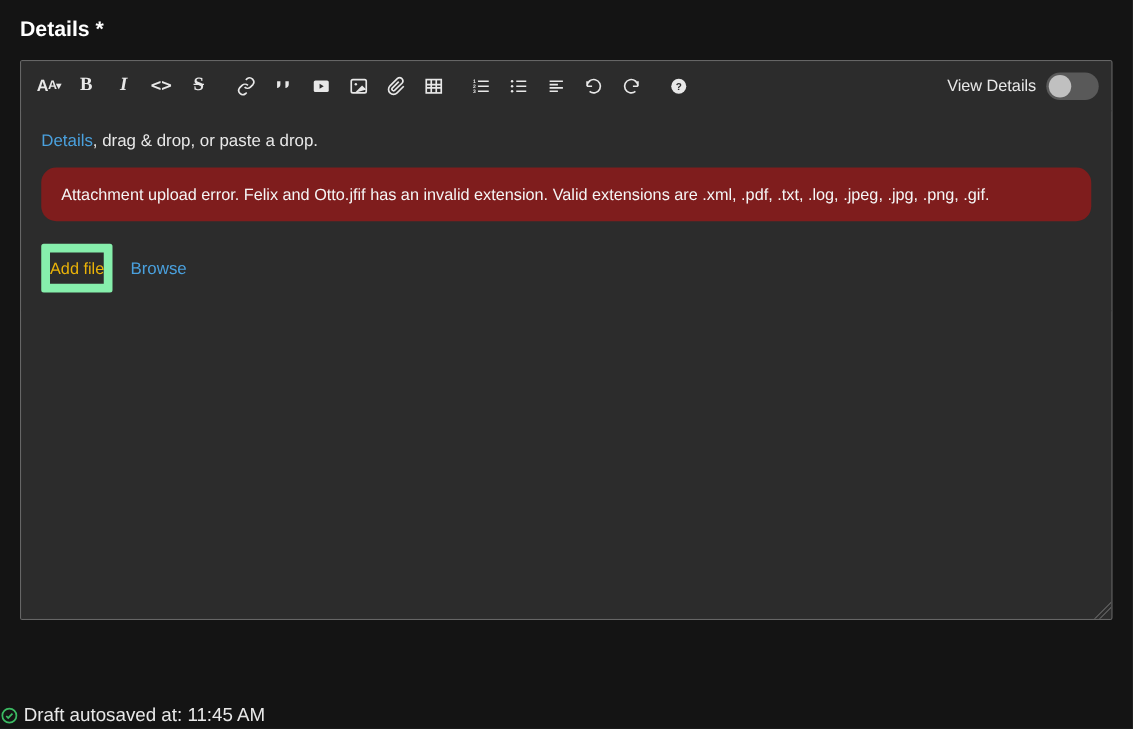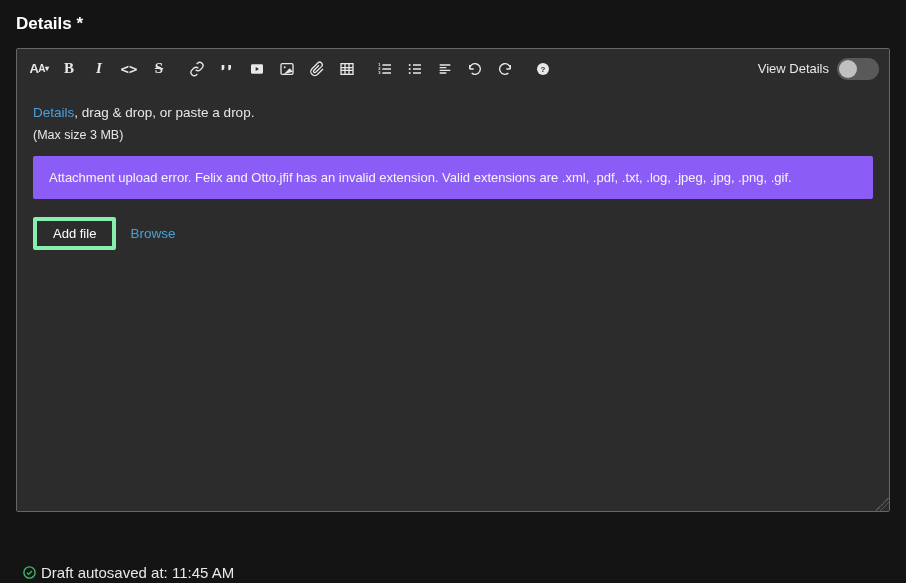--- a/index.html
+++ b/index.html
@@ -64,33 +64,33 @@
   padding: 16px 16px 14px 16px;
   background: #2c2c2c;
 }
 .drop-line { font-size: 13.5px; color: #e8e8e8; }
 .drop-line .link { color: #4aa0dd; cursor: pointer; }
 .drop-line .strong { font-weight: 400; }
 .maxsize { margin-top: 8px; font-size: 12.5px; color: #e8e8e8; }
 
 .error-banner {
   margin: 14px 0 4px 0;
-  background: #8b5cf6;
-  border-radius: 2px;
+  background: #7f1d1d;
+  border-radius: 12px;
   padding: 14px 16px;
   font-size: 13px;
   color: #f5f5f5;
 }
 
 .actions { display: flex; align-items: center; gap: 14px; margin-top: 18px; }
 .btn-add {
-  border: 4px solid #86efac;
+  border: 7px solid #86efac;
   background: transparent;
-  color: #ffffff;
-  padding: 5px 16px;
+  color: #eab308;
+  padding: 5px 0;
   font-size: 13px;
   cursor: pointer;
   border-radius: 2px;
 }
 .btn-cancel { color: #4aa0dd; font-size: 13.5px; cursor: pointer; }
 
 .textarea-zone {
   height: 247px;
   background: #2c2c2c;
   border-top: 1px solid #2c2c2c;
@@ -98,21 +98,21 @@
 }
 .resize-grip {
   position: absolute; right: 0; bottom: 0;
   width: 14px; height: 14px;
   background: linear-gradient(135deg, transparent 50%, #555 50%, #555 55%, transparent 55%, transparent 65%, #555 65%, #555 70%, transparent 70%);
   cursor: nwse-resize;
 }
 
 .autosave {
   position: absolute;
-  left: 22px;
+  left: 0;
   bottom: 2px;
   display: flex;
   align-items: center;
   gap: 4px;
   font-size: 15px;
   color: #e8e8e8;
 }
 .autosave svg { width: 15px; height: 15px; stroke: #3bbb63; fill: none; stroke-width: 2.2; }
 </style>
 </head>
@@ -212,21 +212,20 @@
       </div>
       <div class="spacer"></div>
       <div class="view-md-label">View Details</div>
       <div class="toggle"></div>
     </div>
 
     <div class="drop-zone">
       <div class="drop-line">
         <span class="link">Details</span><span>, </span><span class="strong">drag &amp; drop</span><span>, or paste a drop.</span>
       </div>
-      <div class="maxsize">(Max size 3 MB)</div>
 
       <div class="error-banner">Attachment upload error. Felix and Otto.jfif has an invalid extension. Valid extensions are .xml, .pdf, .txt, .log, .jpeg, .jpg, .png, .gif.</div>
 
       <div class="actions">
         <button class="btn-add">Add file</button>
         <span class="btn-cancel">Browse</span>
       </div>
     </div>
 
     <div class="textarea-zone">

